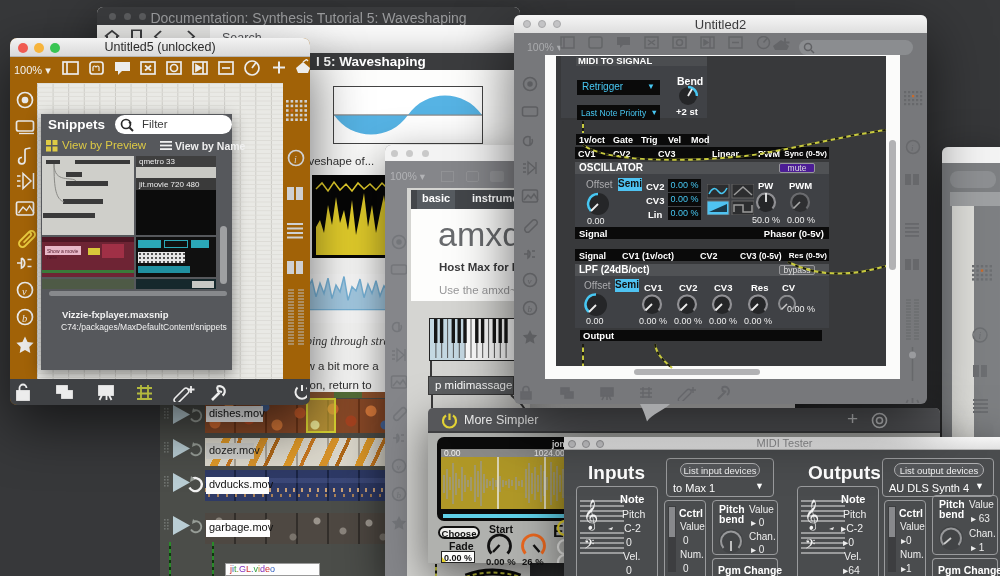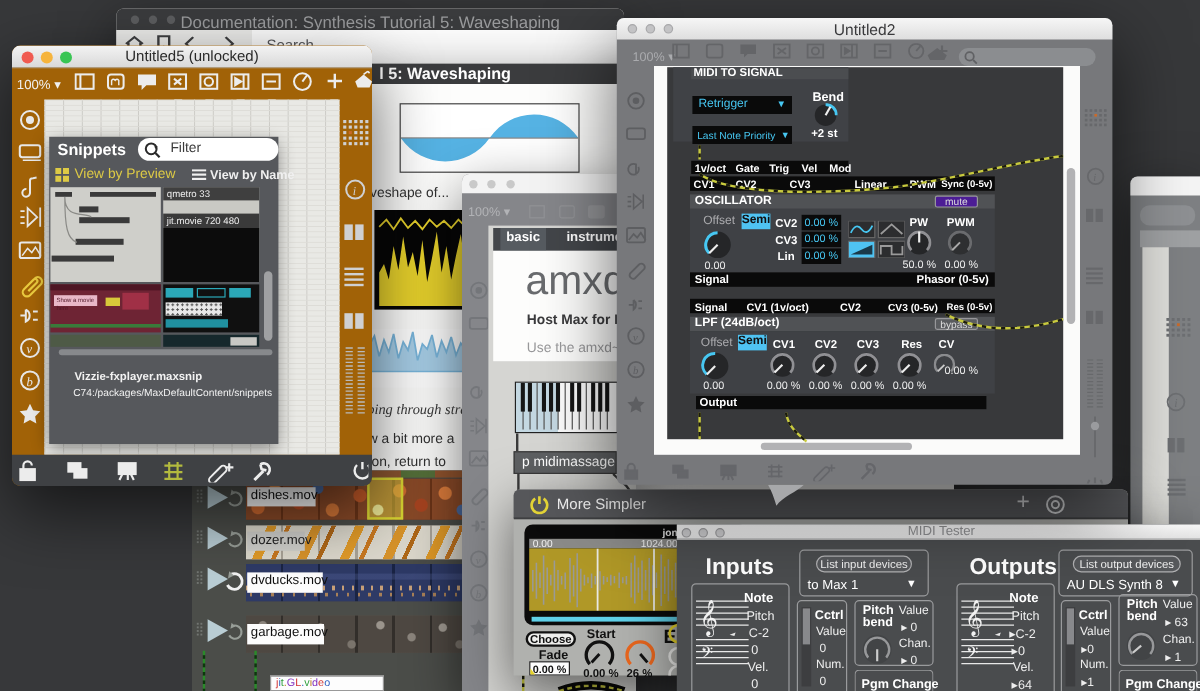--- a/index.html
+++ b/index.html
@@ -443,21 +443,21 @@
   </div>
   <div class="abs" style="left:24px;top:25px;color:#fff;font-weight:bold;font-size:19px;">Inputs</div>
   <div class="abs" style="left:102px;top:21px;width:108px;height:39px;border:1px solid #9a9b9d;border-radius:4px;">
     <div class="abs" style="left:13px;top:4px;width:80px;height:14px;background:#56585b;border:1px solid #b0b0b2;border-radius:8px;color:#f0f0f0;font-size:9.5px;text-align:center;padding-top:1px;">List input devices</div>
     <div class="abs" style="left:6px;top:23px;color:#fff;font-size:11px;">to Max 1</div>
     <div class="abs" style="left:88px;top:22px;color:#fff;font-size:9px;">▼</div>
   </div>
   <div class="abs" style="left:244px;top:25px;color:#fff;font-weight:bold;font-size:19px;">Outputs</div>
   <div class="abs" style="left:318px;top:21px;width:112px;height:39px;border:1px solid #9a9b9d;border-radius:4px;">
     <div class="abs" style="left:11px;top:4px;width:90px;height:14px;background:#56585b;border:1px solid #b0b0b2;border-radius:8px;color:#f0f0f0;font-size:9.5px;text-align:center;padding-top:1px;">List output devices</div>
-    <div class="abs" style="left:6px;top:23px;color:#fff;font-size:11px;">AU DLS Synth 8</div>
+    <div class="abs" style="left:6px;top:23px;color:#fff;font-size:11px;">AU DLS Synth 4</div>
     <div class="abs" style="left:92px;top:22px;color:#fff;font-size:9px;">▼</div>
   </div>
 </div>
 
 <div class="abs" style="left:564px;top:437px;width:441px;height:139px;">
 
   <div class="abs" style="left:12px;top:49px;width:82px;height:95px;border:1px solid #9a9b9d;border-radius:4px;">
     <svg class="abs" style="left:3px;top:10px;" width="44" height="75" viewBox="0 0 44 75">
       <g stroke="#e8e8e8" stroke-width="1">
         <line x1="0" y1="4" x2="44" y2="4"></line>

